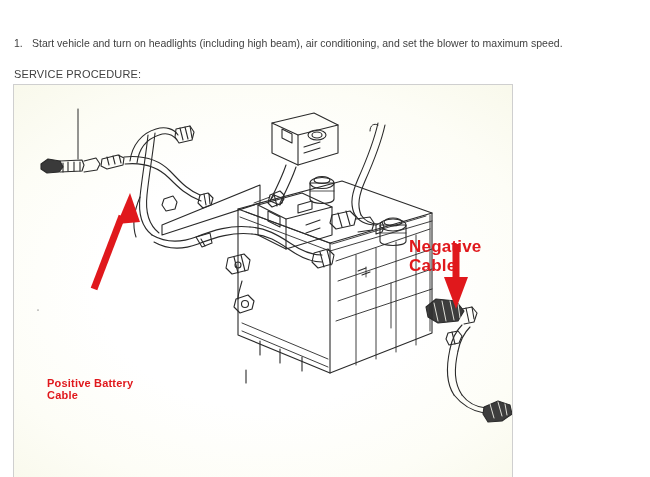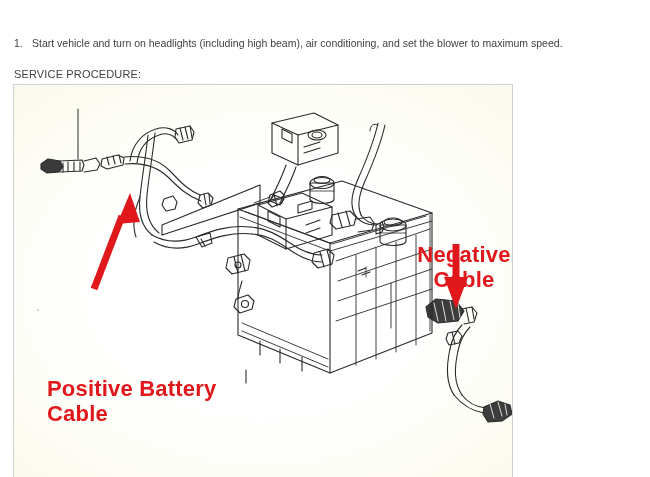--- a/index.html
+++ b/index.html
@@ -77,29 +77,28 @@
   .callout {
     position: absolute;
     font-family: "Liberation Sans", sans-serif;
     font-weight: bold;
     color: #e0181c;
     line-height: 1.12;
     letter-spacing: .2px;
   }
   .callout-negative {
     left: 395px;
-    top: 158px;
-    font-size: 22px;
+    top: 152px;
+    font-size: 17px;
     width: 110px;
-    text-align: center;
   }
   .callout-positive {
     left: 33px;
     top: 292px;
-    font-size: 22px;
+    font-size: 11px;
     width: 200px;
   }
 </style>
 </head>
 <body>
 
 <div class="doc-heading">SERVICE PROCEDURE:</div>
 
 <div class="proc-list">
   <div class="proc-item">

